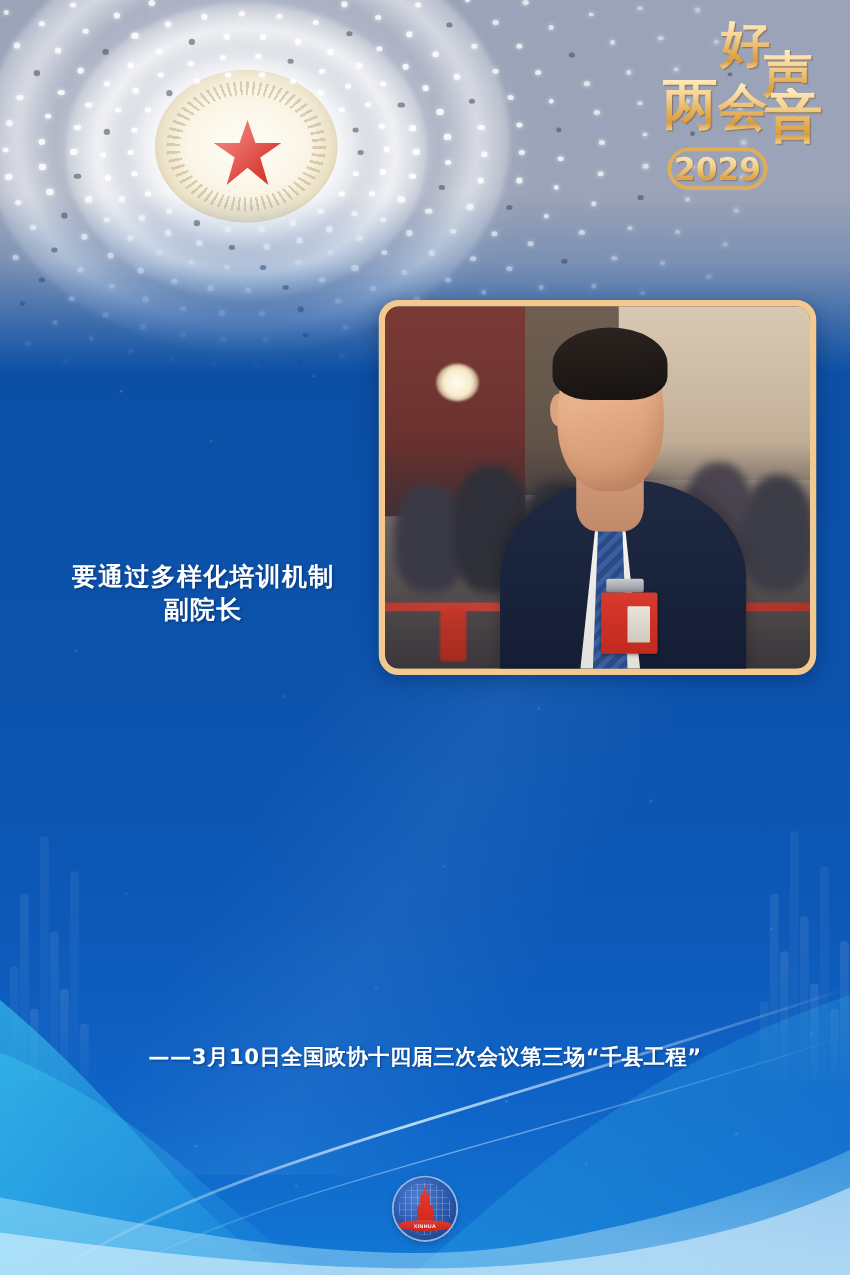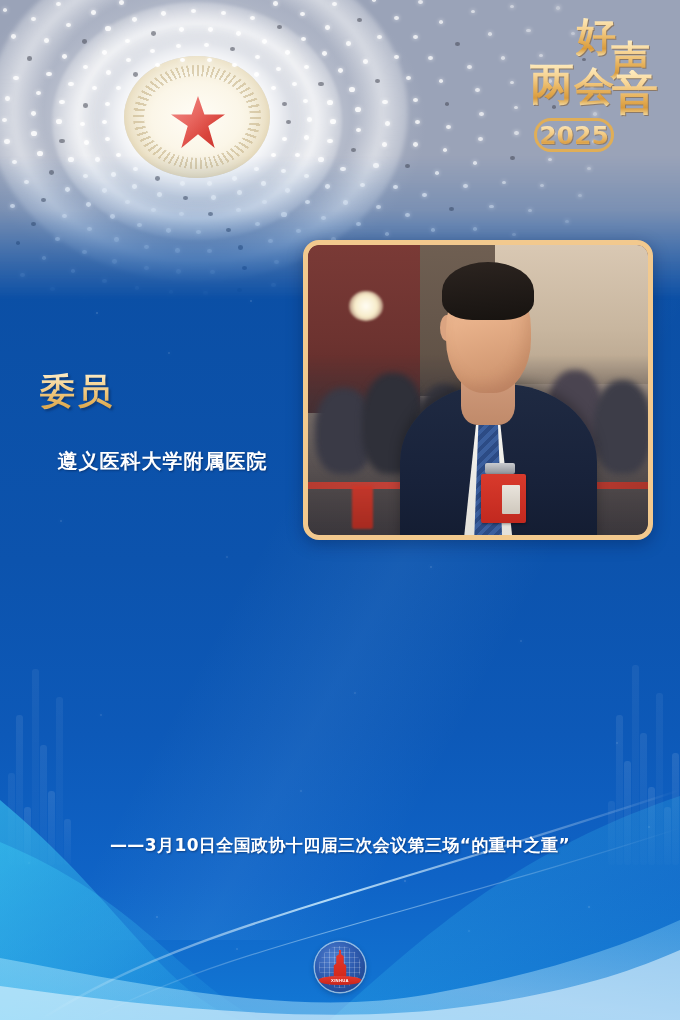--- a/index.html
+++ b/index.html
@@ -618,21 +618,21 @@
     </svg>
   </div>
 
   <div class="logo">
     <span class="ch lg-hao">好</span>
     <span class="ch lg-sheng">声</span>
     <span class="ch lg-liang">两</span>
     <span class="ch lg-hui">会</span>
     <span class="ch lg-yin">音</span>
     <div class="lg-year">
-      <span>2025</span>
+      <span>2029</span>
     </div>
   </div>
 
   <div class="portrait-frame">
     <div class="portrait">
       <div class="pt-wall-l"></div>
       <div class="pt-wall-c"></div>
       <div class="pt-wall-r"></div>
       <div class="pt-lamp"></div>
       <div class="pt-crowd">
@@ -650,28 +650,28 @@
       <div class="pt-neck"></div>
       <div class="pt-ear"></div>
       <div class="pt-head"></div>
       <div class="pt-hair"></div>
       <div class="pt-clip"></div>
       <div class="pt-badge"></div>
     </div>
   </div>
 
   <div class="name-row">
-    <span class="name-suffix">委员</span>
   </div>
   <div class="title-block">
-    <div>遵义医科大学附属医院</div>
+    <div>要通过多样化培训机制</div>
+    <div>副院长</div>
   </div>
 
 
-  <div class="attrib">——3月10日全国政协十四届三次会议第三场“的重中之重”</div>
+  <div class="attrib">——3月10日全国政协十四届三次会议第三场“千县工程”</div>
 
   <div class="xinhua">
     <div class="xh-grid"></div>
     <div class="xh-tower"></div>
     <div class="xh-band">
       <span>XINHUA</span>
     </div>
   </div>
 
 </div>

